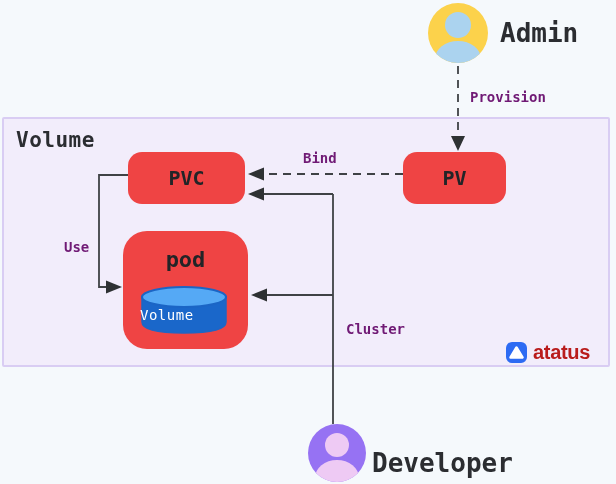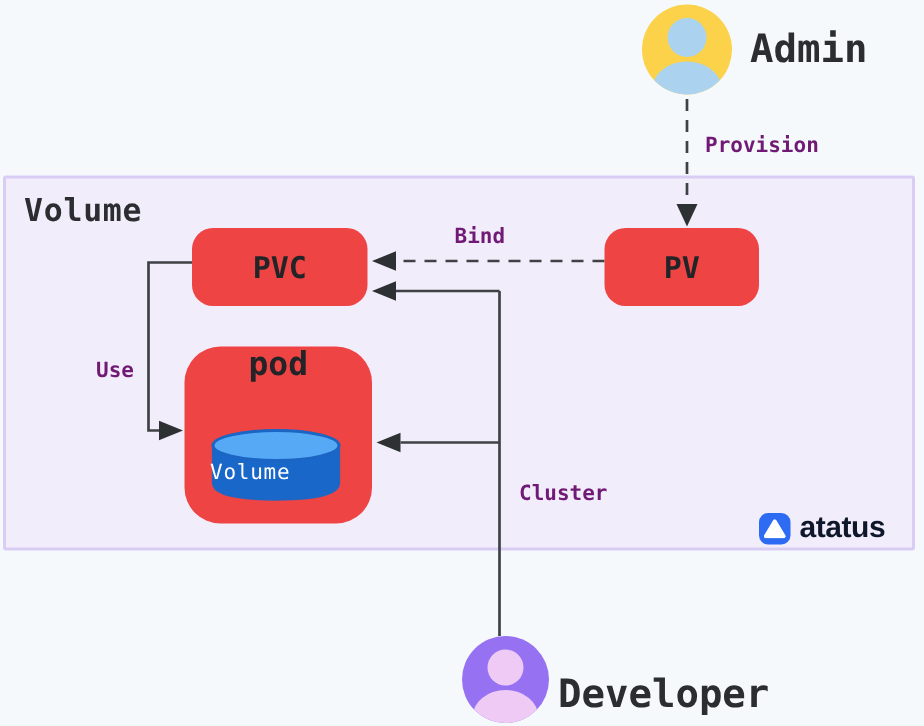--- a/index.html
+++ b/index.html
@@ -28,21 +28,21 @@
     position:absolute;
     background:#ef4444;
     display:flex;align-items:center;justify-content:center;
     color:#222427;font-weight:bold;
     box-sizing:border-box;
   }
   .node-pvc{left:128px;top:152px;width:117px;height:52px;border-radius:14px;font-size:20px;}
   .node-pv {left:403px;top:152px;width:103px;height:52px;border-radius:14px;font-size:20px;}
   .node-pod{left:123px;top:231px;width:125px;height:118px;border-radius:24px;
     flex-direction:column;justify-content:flex-start;font-size:22px;}
-  .pod-title{}
+  .pod-title{margin-top:16px;}
   
   .volume{position:absolute;left:17px;top:54px;width:88px;height:52px;}
   .volume-label{
     position:absolute;left:0;top:22px;width:88px;
     color:#ffffff;font-size:14px;font-weight:normal;letter-spacing:0.5px;
   }
   
   .avatar{position:absolute;border-radius:50%;overflow:hidden;}
   .avatar .head{position:absolute;border-radius:50%;}
   .avatar .torso{position:absolute;border-radius:50%;}
@@ -72,21 +72,21 @@
   .edges polygon{fill:#2e3133;stroke:none;}
   
   .brand{
     position:absolute;left:506px;top:340px;height:24px;
     display:flex;align-items:center;gap:6px;
   }
   .brand-icon{width:21px;height:21px;border-radius:6px;background:#2d6bf3;
     display:flex;align-items:center;justify-content:center;}
   .brand-text{
     font-family:"Liberation Sans", sans-serif;
-    font-size:20px;font-weight:600;color:#0f172a;letter-spacing:-0.3px;
+    font-size:20px;font-weight:600;color:#b91c1c;letter-spacing:-0.3px;
   }
 </style>
 </head>
 <body>
 
 <div class="canvas">
 
   <div class="cluster">
     <div class="cluster-label">Volume</div>
   </div>

